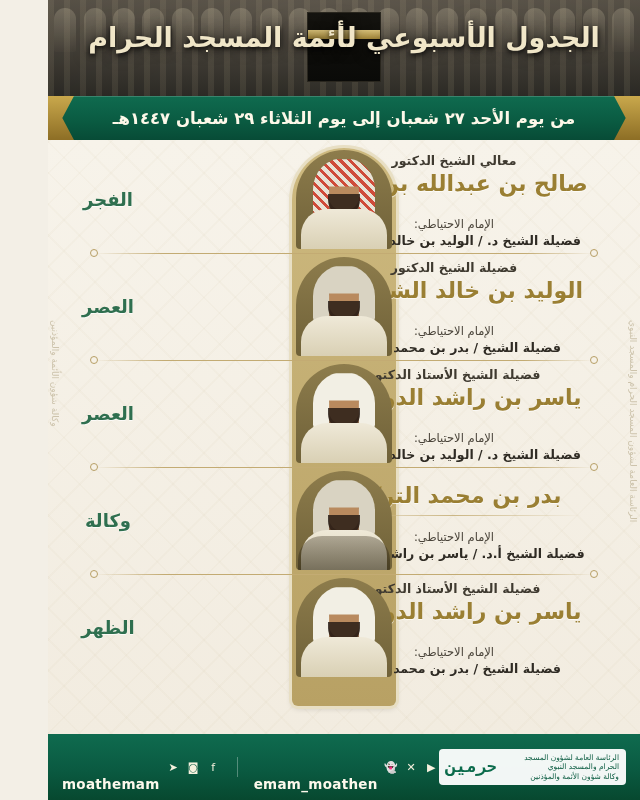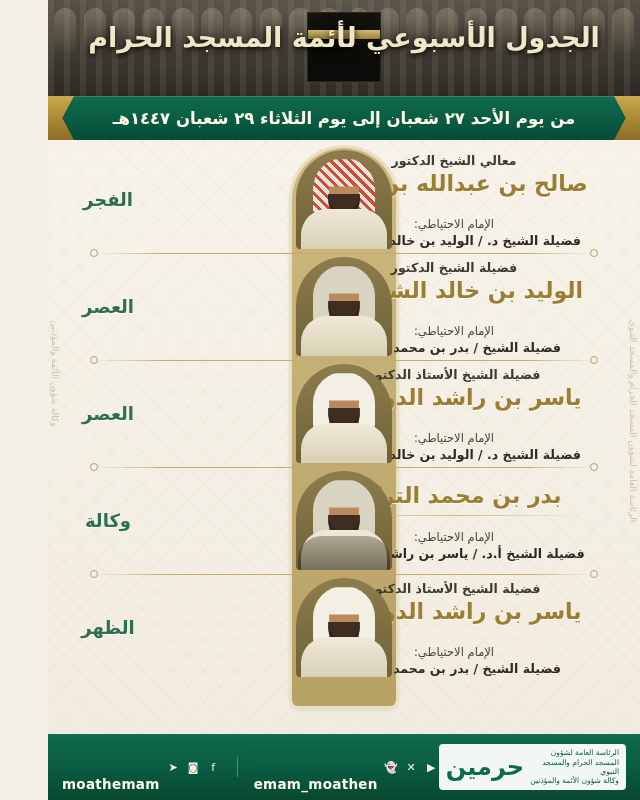--- a/index.html
+++ b/index.html
@@ -234,21 +234,21 @@
     display: flex; align-items: center; justify-content: space-between;
     padding: 0 14px;
     flex: none;
   }
   .footer .logo-box {
     display: flex; align-items: center; gap: 6px;
     background: rgba(255,255,255,.95);
     border-radius: 4px; padding: 4px 7px;
   }
   .footer .logo-mark {
-    font-size: 24px; color: #0b6b4b; font-weight: 700; line-height: 1;
+    font-size: 17px; color: #0b6b4b; font-weight: 700; line-height: 1; font-family: Liberation Mono, monospace;
   }
   .footer .logo-text {
     font-size: 7.5px; color: #0b5c41; line-height: 1.25; text-align: right;
   }
   .socials {
     display: flex; align-items: center; gap: 16px;
     color: #f4eed9;
   }
   .social-group { display: flex; align-items: center; gap: 6px; }
   .social-icons { display: flex; align-items: center; gap: 5px; }

